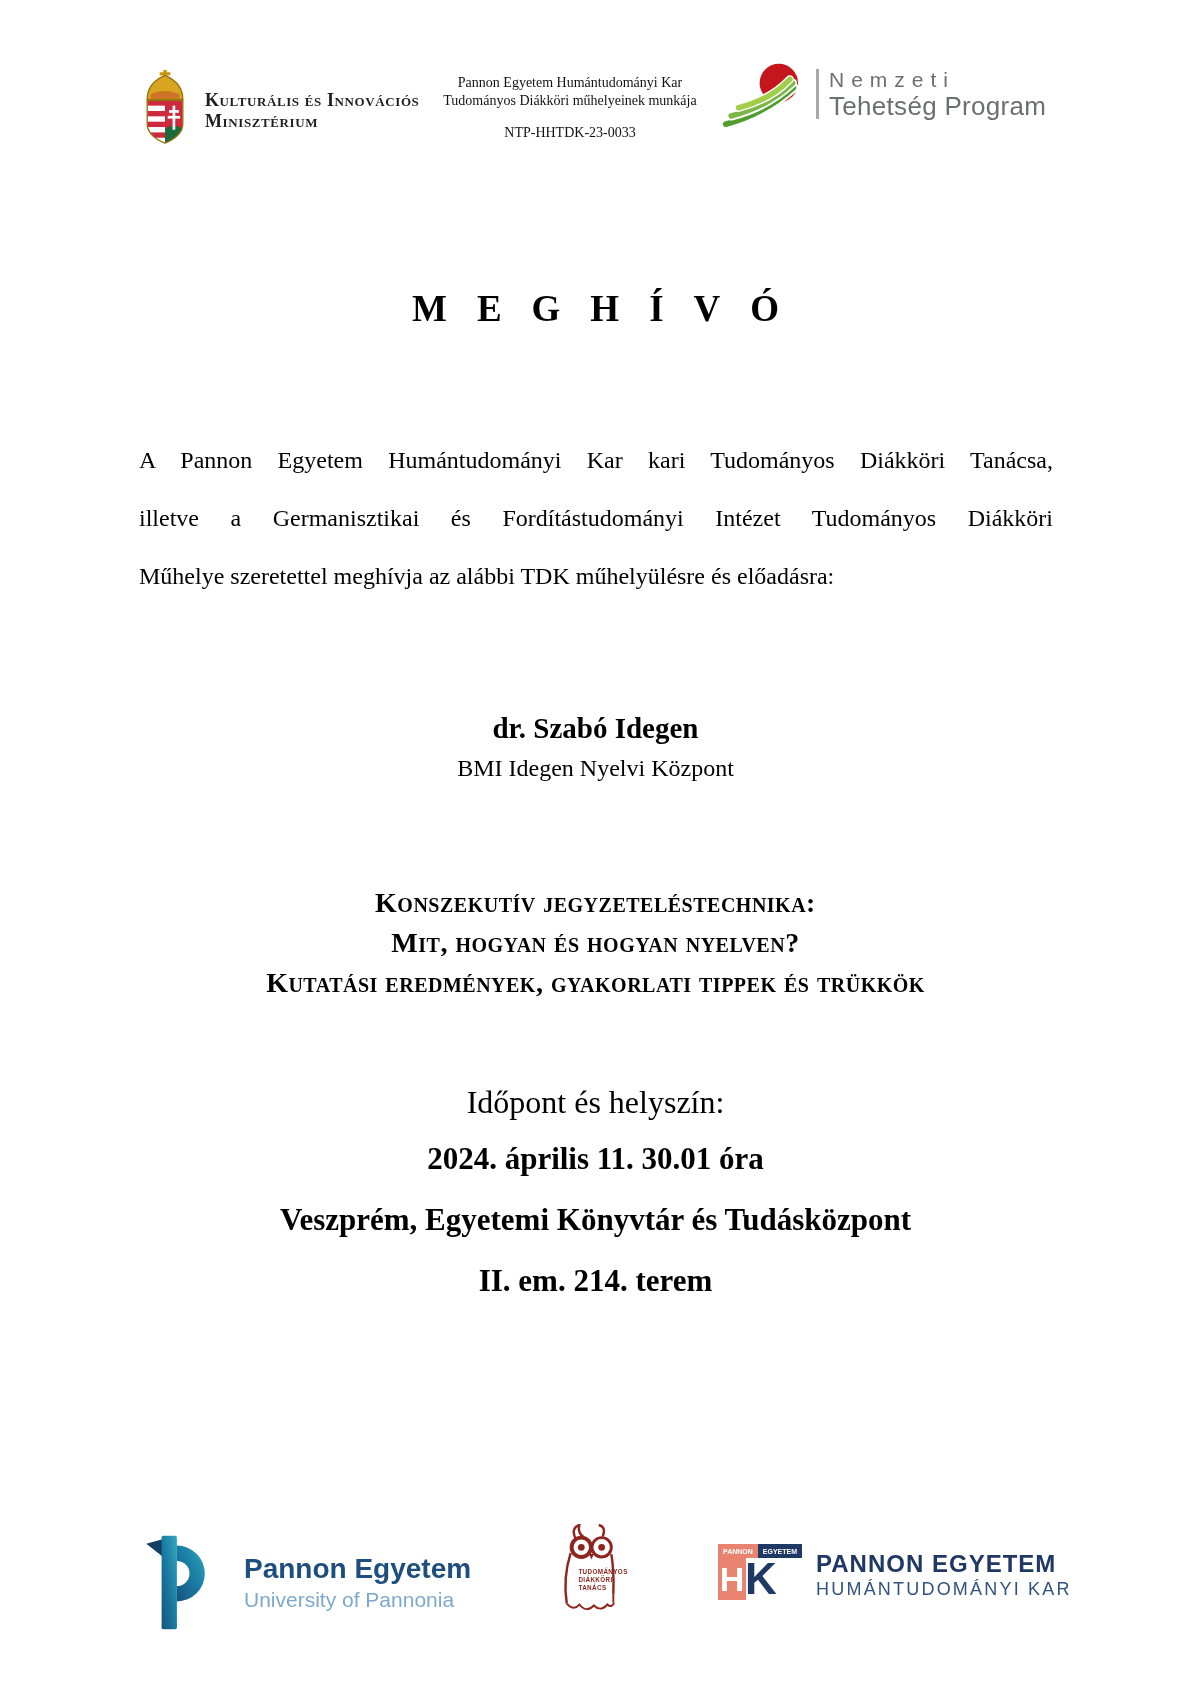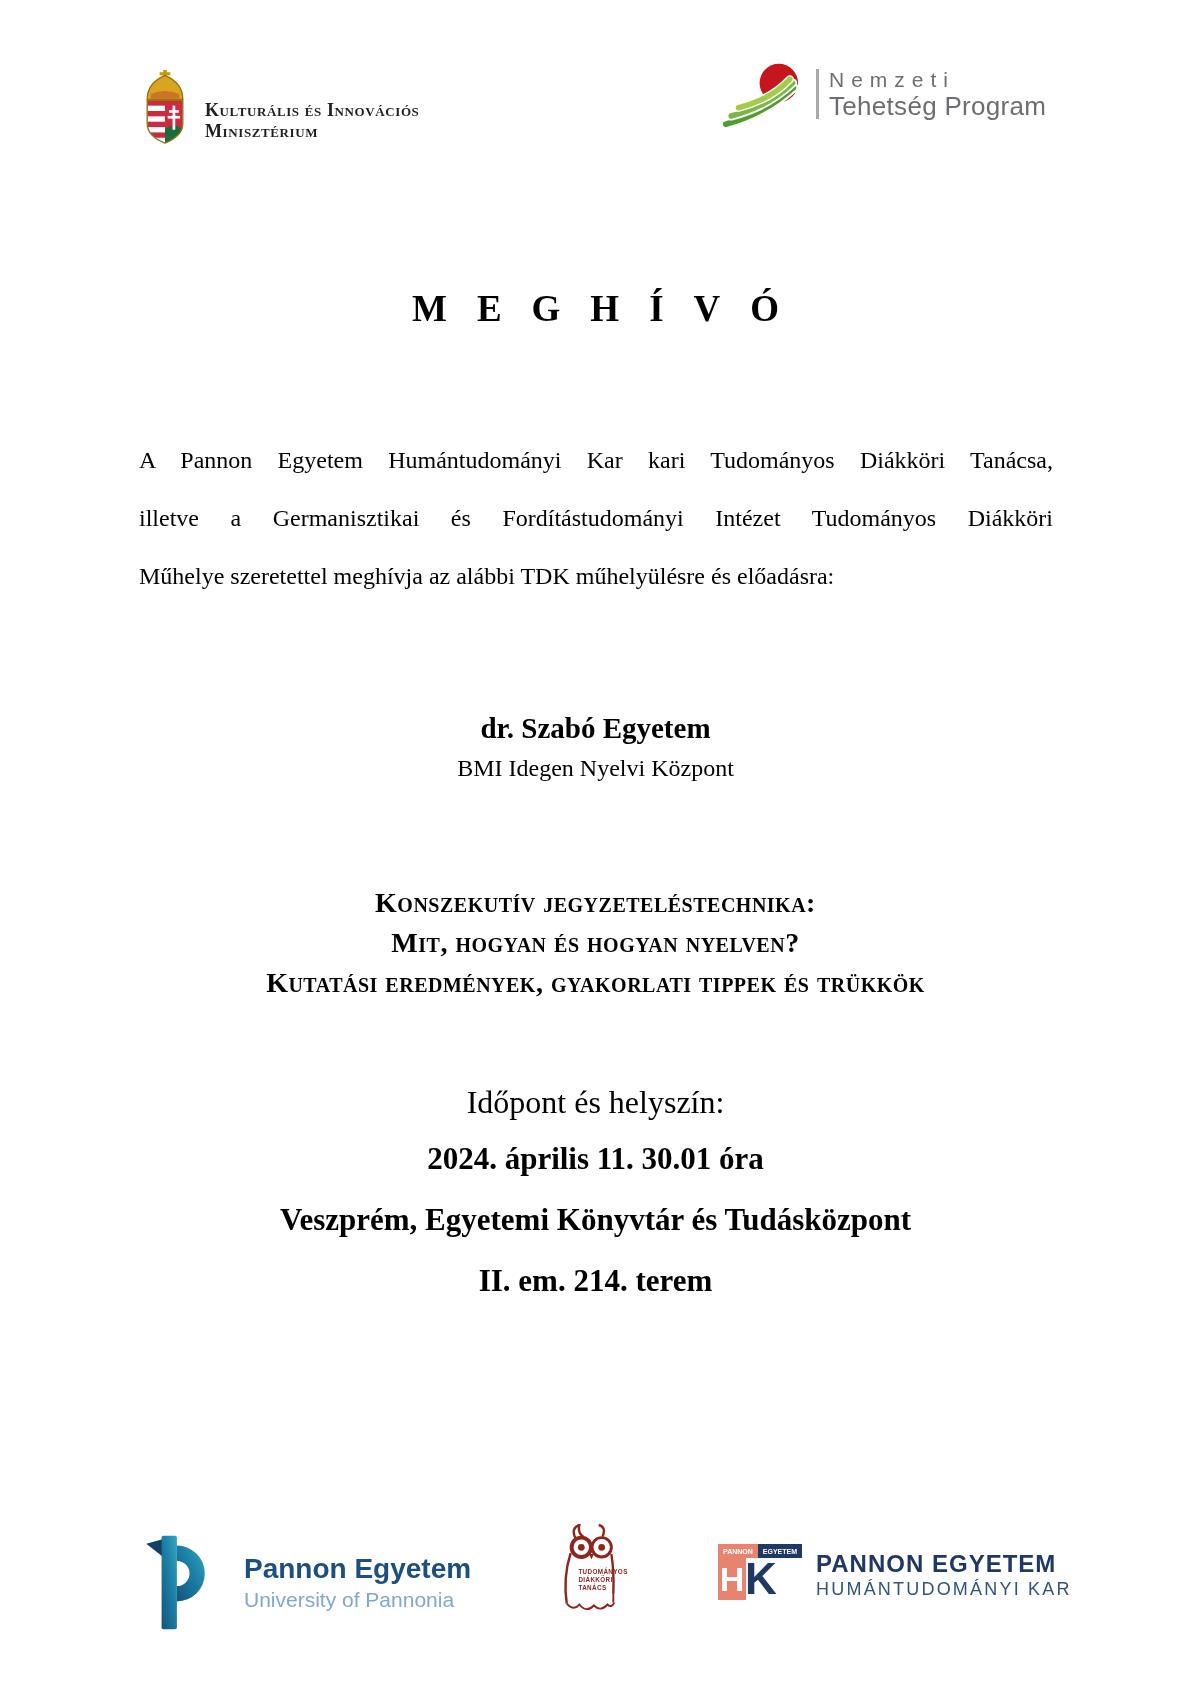--- a/index.html
+++ b/index.html
@@ -4,21 +4,21 @@
 <style>
   html,body { margin:0; padding:0; background:#e8e8e8; }
   .page {
     position:relative; width:1191px; height:1684px; margin:0 auto;
     background:#ffffff; overflow:hidden;
     font-family:"Liberation Serif", serif; color:#000;
   }
   .abs { position:absolute; }
 
   
-  .ministry { left:138px; top:70px; display:flex; align-items:center; }
+  .ministry { left:138px; top:70px; display:flex; align-items:flex-start; }
   .ministry .coa { flex:0 0 auto; }
   .ministry-text {
     margin-left:13px; padding-top:20px;
     font-variant:small-caps; font-weight:600; letter-spacing:0.6px;
     font-size:18px; line-height:21px; color:#221e1f;
   }
   .proj { left:418px; top:74px; width:304px; text-align:center;
           font-size:14px; line-height:18px; color:#111; }
   .proj-code { margin-top:14px; font-size:14px; }
   .ntp { left:722px; top:58px; display:flex; align-items:center;
@@ -103,20 +103,25 @@
         <rect x="33" y="51.5" width="14" height="3" fill="#ffffff"></rect>
       </g>
       <path d="M10 34 H50 V60 Q50 74 30 82 Q10 74 10 60 Z" fill="none" stroke="#96730f" stroke-width="1.5"></path>
     </svg>
     <div class="ministry-text">
       <div>Kulturális és Innovációs</div>
       <div>Minisztérium</div>
     </div>
   </div>
 
+  <div class="abs proj">
+    <div>Pannon Egyetem Humántudományi Kar</div>
+    <div>Tudományos Diákköri műhelyeinek munkája</div>
+    <div class="proj-code">NTP-HHTDK-23-0033</div>
+  </div>
 
   <div class="abs ntp">
     <svg viewBox="0 0 96 78" width="88" height="72" aria-hidden="true">
       <circle cx="62" cy="27" r="21" fill="#c4161c"></circle>
       <g fill="none" stroke-linecap="round">
         <path d="M4 72 C34 64 58 50 78 32" stroke="#ffffff" stroke-width="11"></path>
         <path d="M4 72 C34 64 58 50 78 32" stroke="#4e9d2d" stroke-width="6"></path>
         <path d="M10 63 C38 56 60 43 77 27" stroke="#ffffff" stroke-width="10"></path>
         <path d="M10 63 C38 56 60 43 77 27" stroke="#7ab648" stroke-width="6"></path>
         <path d="M18 54 C42 48 60 38 74 23" stroke="#ffffff" stroke-width="9"></path>
@@ -131,21 +136,21 @@
   </div>
 
   <div class="abs doc-title">MEGHÍVÓ</div>
 
   <div class="abs inv">
     <div class="inv-line">A Pannon Egyetem Humántudományi Kar kari Tudományos Diákköri Tanácsa,</div>
     <div class="inv-line">illetve a Germanisztikai és Fordítástudományi Intézet Tudományos Diákköri</div>
     <div class="inv-line last">Műhelye szeretettel meghívja az alábbi TDK műhelyülésre és előadásra:</div>
   </div>
 
-  <div class="abs speaker-name">dr. Szabó Egyetem</div>
+  <div class="abs speaker-name">dr. Szabó Idegen</div>
   <div class="abs speaker-aff">BMI Idegen Nyelvi Központ</div>
 
   <div class="abs talk">
     <div>Konszekutív jegyzeteléstechnika:</div>
     <div>Mit, hogyan és hogyan nyelven?</div>
     <div>Kutatási eredmények, gyakorlati tippek és trükkök</div>
   </div>
 
   <div class="abs event-label">Időpont és helyszín:</div>
   <div class="abs event-line event-dt">2024. április 11. 30.01 óra</div>

